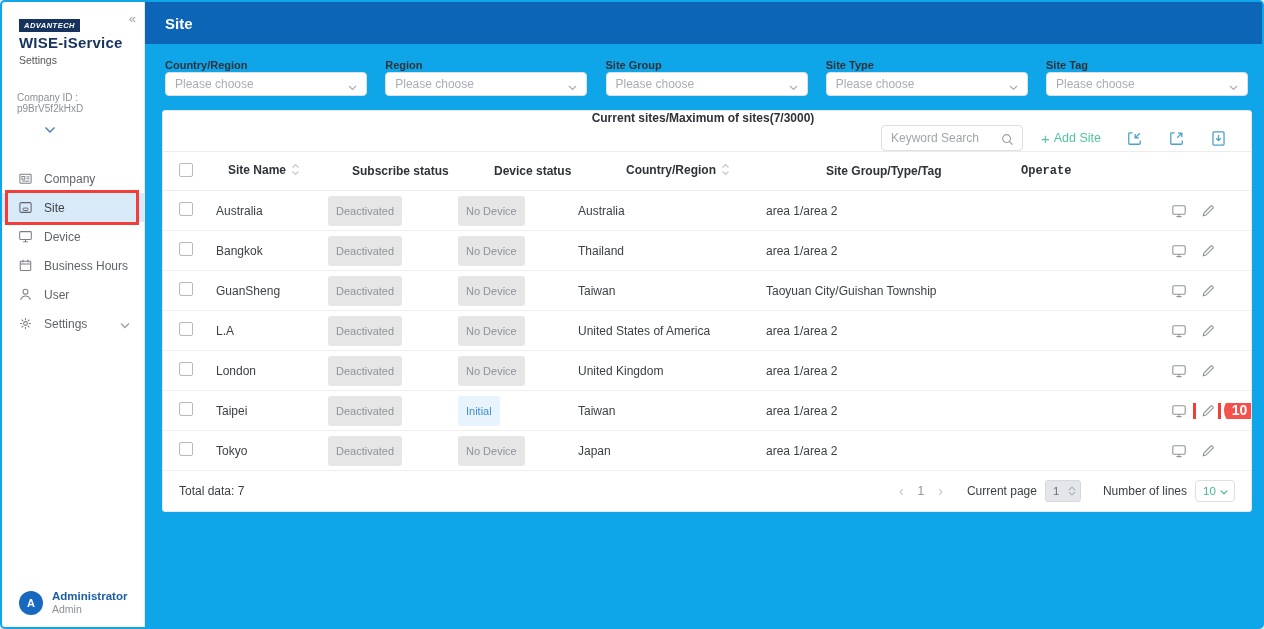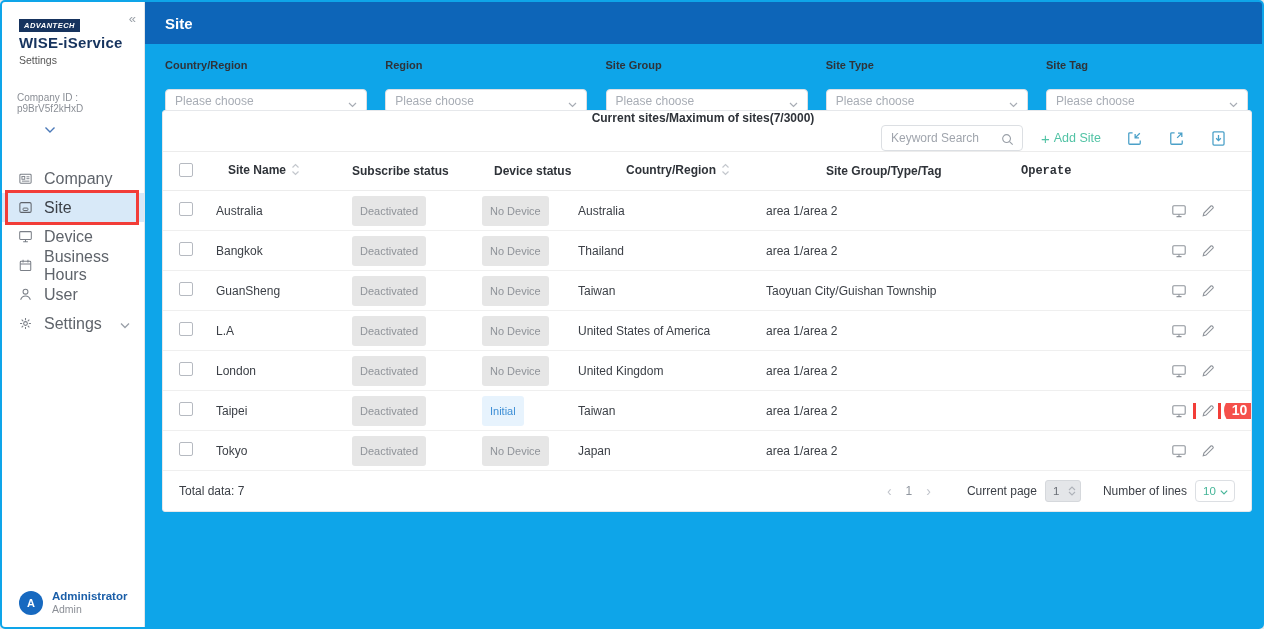--- a/index.html
+++ b/index.html
@@ -31,21 +31,21 @@
   }
   .company-id { margin-top:26px; padding-left:15px; font-size:10px; color:#8b8f96; }
   .company-chevron { display:block; margin:6px 0 0 42px; color:#4b79b8; }
 
   .nav { margin-top:26px; }
   .nav-item {
     position:relative; display:flex; align-items:center;
     height:29px; padding-left:16px; cursor:pointer; color:#5f646b;
   }
   .nav-item .nav-icon { width:15px; height:15px; margin-right:11px; color:#7a7f87; flex:0 0 15px; }
-  .nav-item .nav-label { font-size:16px; }
+  .nav-item .nav-label { font-size:12px; }
   .nav-item.active { background:#d8e9f8; color:#3a3f46; }
   .nav-item.active .nav-icon { color:#5f646b; }
   .nav-item .nav-expand { margin-left:auto; margin-right:14px; color:#9aa0a8; }
   .nav-annotation {
     position:absolute; left:3px; right:5px; top:-3px; bottom:-3px;
     border:3px solid #f23d38; pointer-events:none;
   }
 
   .sidebar-user {
     position:absolute; left:0; bottom:8px; width:100%;
@@ -68,21 +68,21 @@
   }
   .topbar-title { color:#fff; font-size:15px; font-weight:bold; }
 
   .filters {
     display:flex; justify-content:space-between;
     padding:15px 14px 0 20px;
   }
   .filter { width:202px; }
   .filter-label { font-size:11px; font-weight:bold; color:#2f3339; }
   .select {
-    margin-top:18px; height:24px; background:#fff;
+    margin-top:1px; height:24px; background:#fff;
     border:1px solid #dcdfe3; border-radius:4px;
     display:flex; align-items:center; padding:0 8px 0 9px; cursor:pointer;
   }
   .select .ph { font-size:12px; color:#a8adb5; flex:1; }
   .chev { width:11px; height:11px; color:#a8adb5; flex:0 0 11px; }
 
   
   .card {
     position:absolute; left:17px; top:108px; width:1090px;
     background:#fff; border:1px solid #e6e8eb; border-radius:3px;
@@ -129,21 +129,21 @@
   .col6 { flex:0 0 222px; }
   .col7 { flex:0 0 165px; }
   .col8 { flex:1 1 auto; }
   .sort-icon { display:inline-block; vertical-align:-2px; margin-left:5px; }
 
   .checkbox {
     display:inline-block; width:14px; height:14px; background:#fff;
     border:1px solid #b6bac1; border-radius:2px; cursor:pointer;
   }
   .badge {
-    display:inline-block; font-size:11px; padding:9px 8px; border-radius:3px;margin-left:24px;
+    display:inline-block; font-size:11px; padding:9px 8px; border-radius:3px;
   }
   .badge-gray { background:#e6e6e6; color:#8f9399; }
   .badge-blue { background:#e7f3fd; color:#3d8fd6; }
 
   .op-cell { display:flex; align-items:center; padding-left:31px; }
   .op-icon { width:16px; height:16px; color:#8f949b; cursor:pointer; }
   .op-edit-wrap { position:relative; margin-left:13px; display:inline-flex; }
   .edit-annotation-box {
     display:none; position:absolute; left:-7px; top:-7px;
     width:28px; height:28px; border:3px solid #f23d38; pointer-events:none;
@@ -158,21 +158,21 @@
   .step-badge.show { display:flex; }
 
   
   .card-footer {
     height:40px; display:flex; align-items:center; padding:0 16px;
     font-size:12px; color:#3c4047;
   }
   .pager { margin-left:auto; display:flex; align-items:center; color:#9aa0a8; }
   .pg-arrow { font-size:14px; color:#c0c4cb; cursor:pointer; padding:0 6px; }
   .pg-num { color:#8f959e; padding:0 8px; cursor:pointer; }
-  .cp-label { margin-left:30px; color:#3c4047; }
+  .cp-label { margin-left:18px; color:#3c4047; }
   .cp-box {
     margin-left:8px; width:36px; height:22px; background:#e4e6e9;
     border:1px solid #d5d8dc; border-radius:3px; display:flex; align-items:center;
   }
   .cp-val { flex:1; text-align:left; padding-left:7px; color:#6a6f76; font-size:11.5px; }
   .cp-steppers { display:flex; flex-direction:column; padding-right:4px; color:#aeb2b9; }
   .cp-steppers svg { width:8px; height:5px; display:block; }
   .nl-label { margin-left:22px; color:#3c4047; }
   .nl-box {
     margin-left:8px; width:40px; height:22px; background:#fff;

